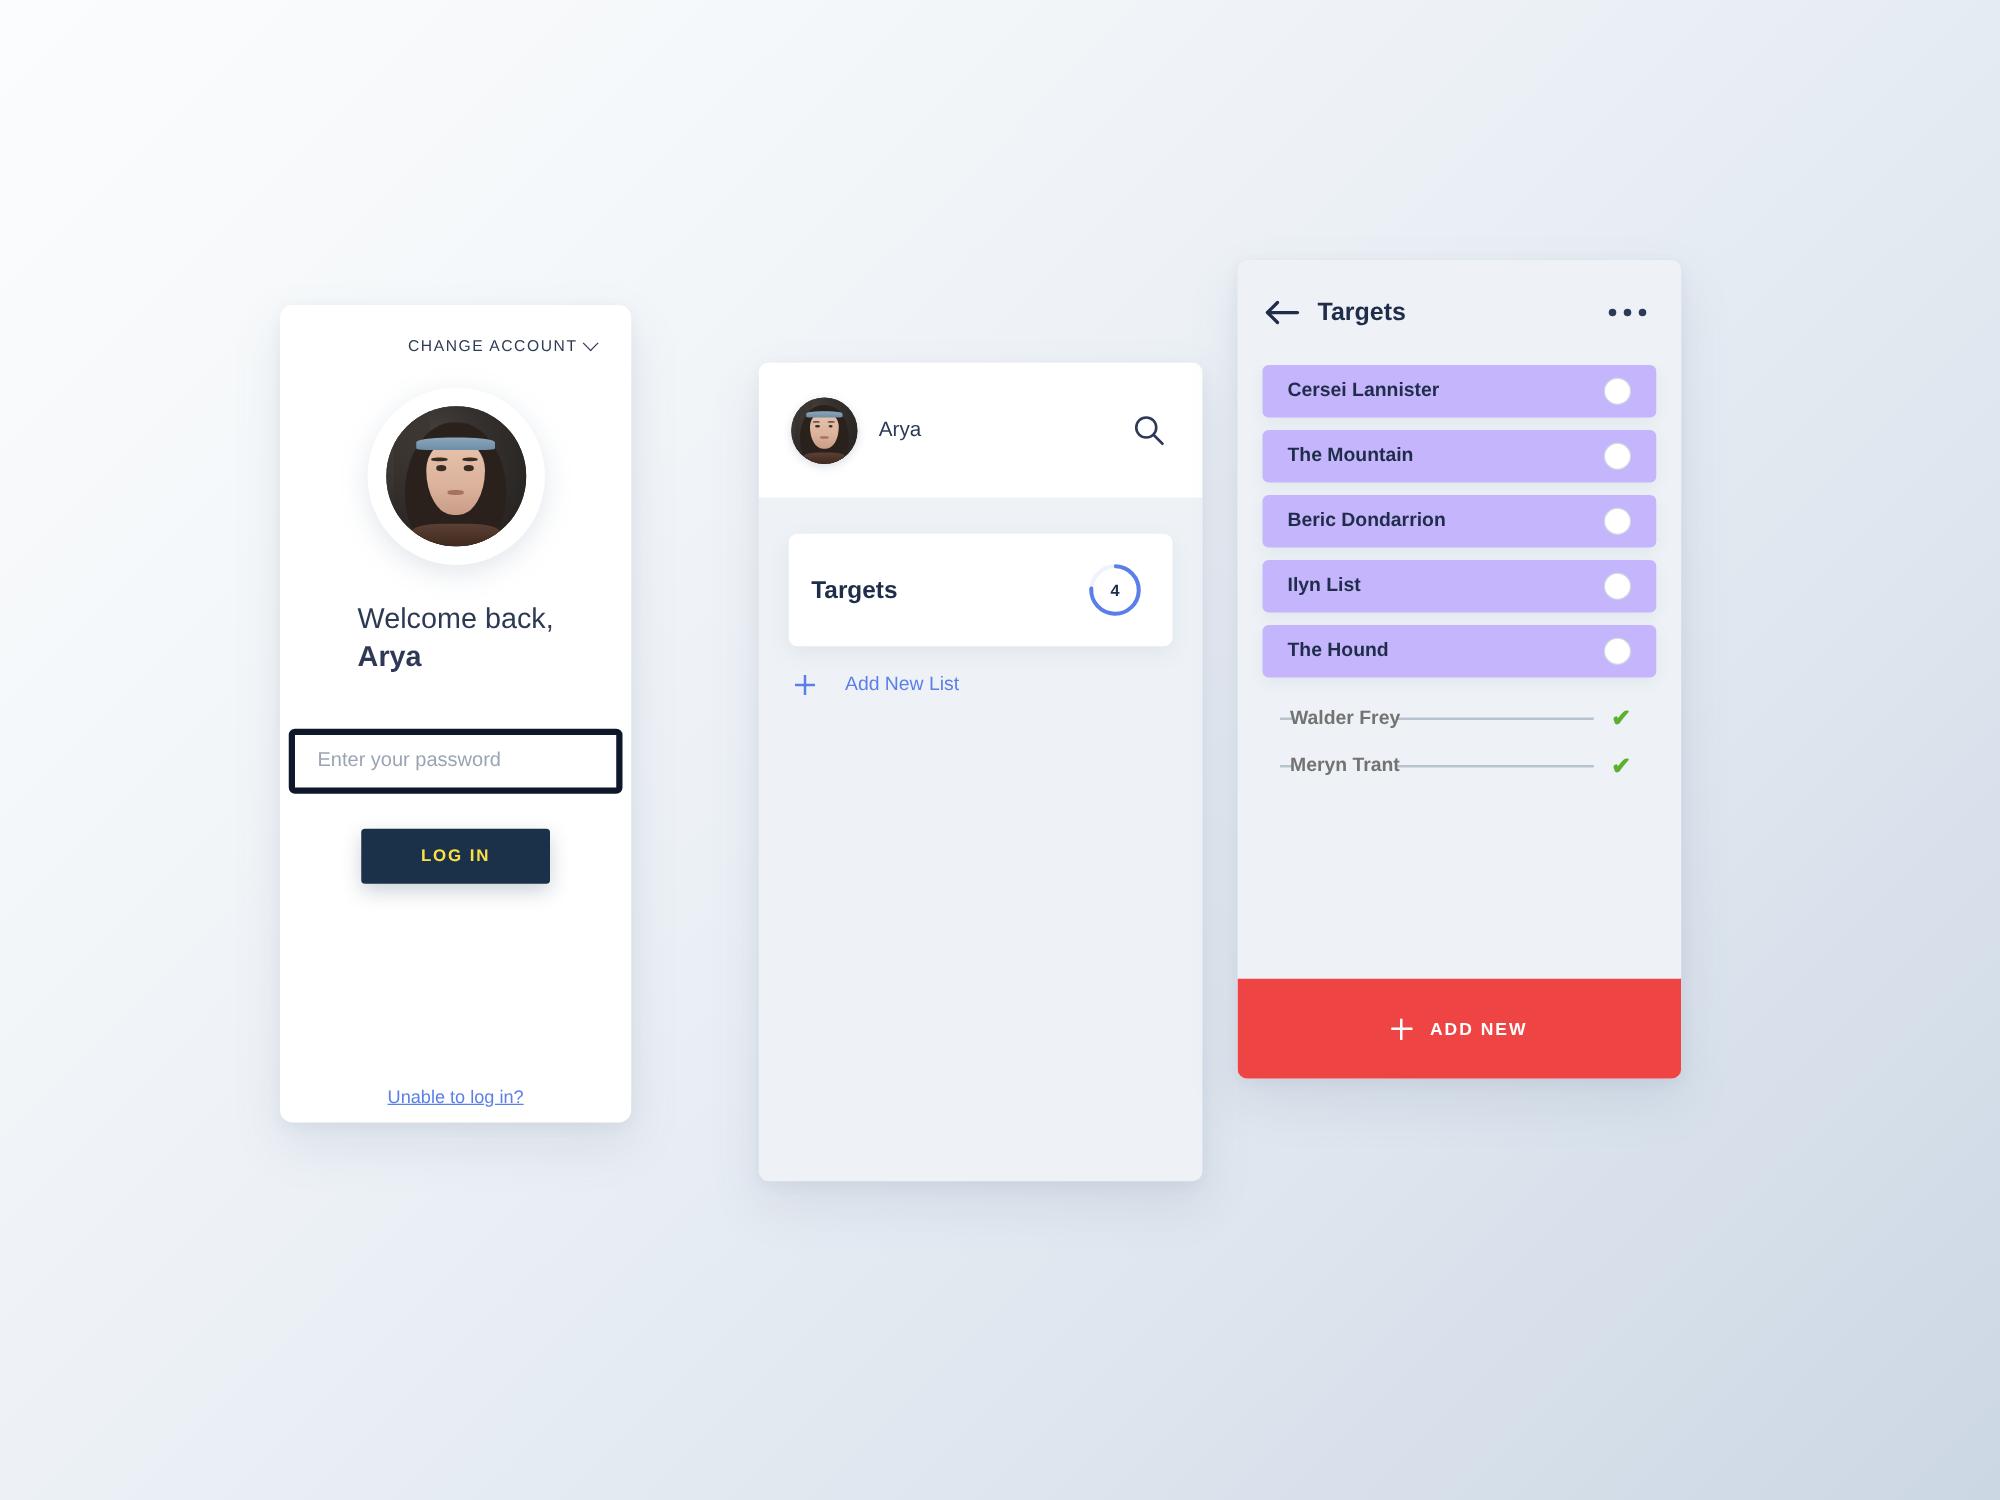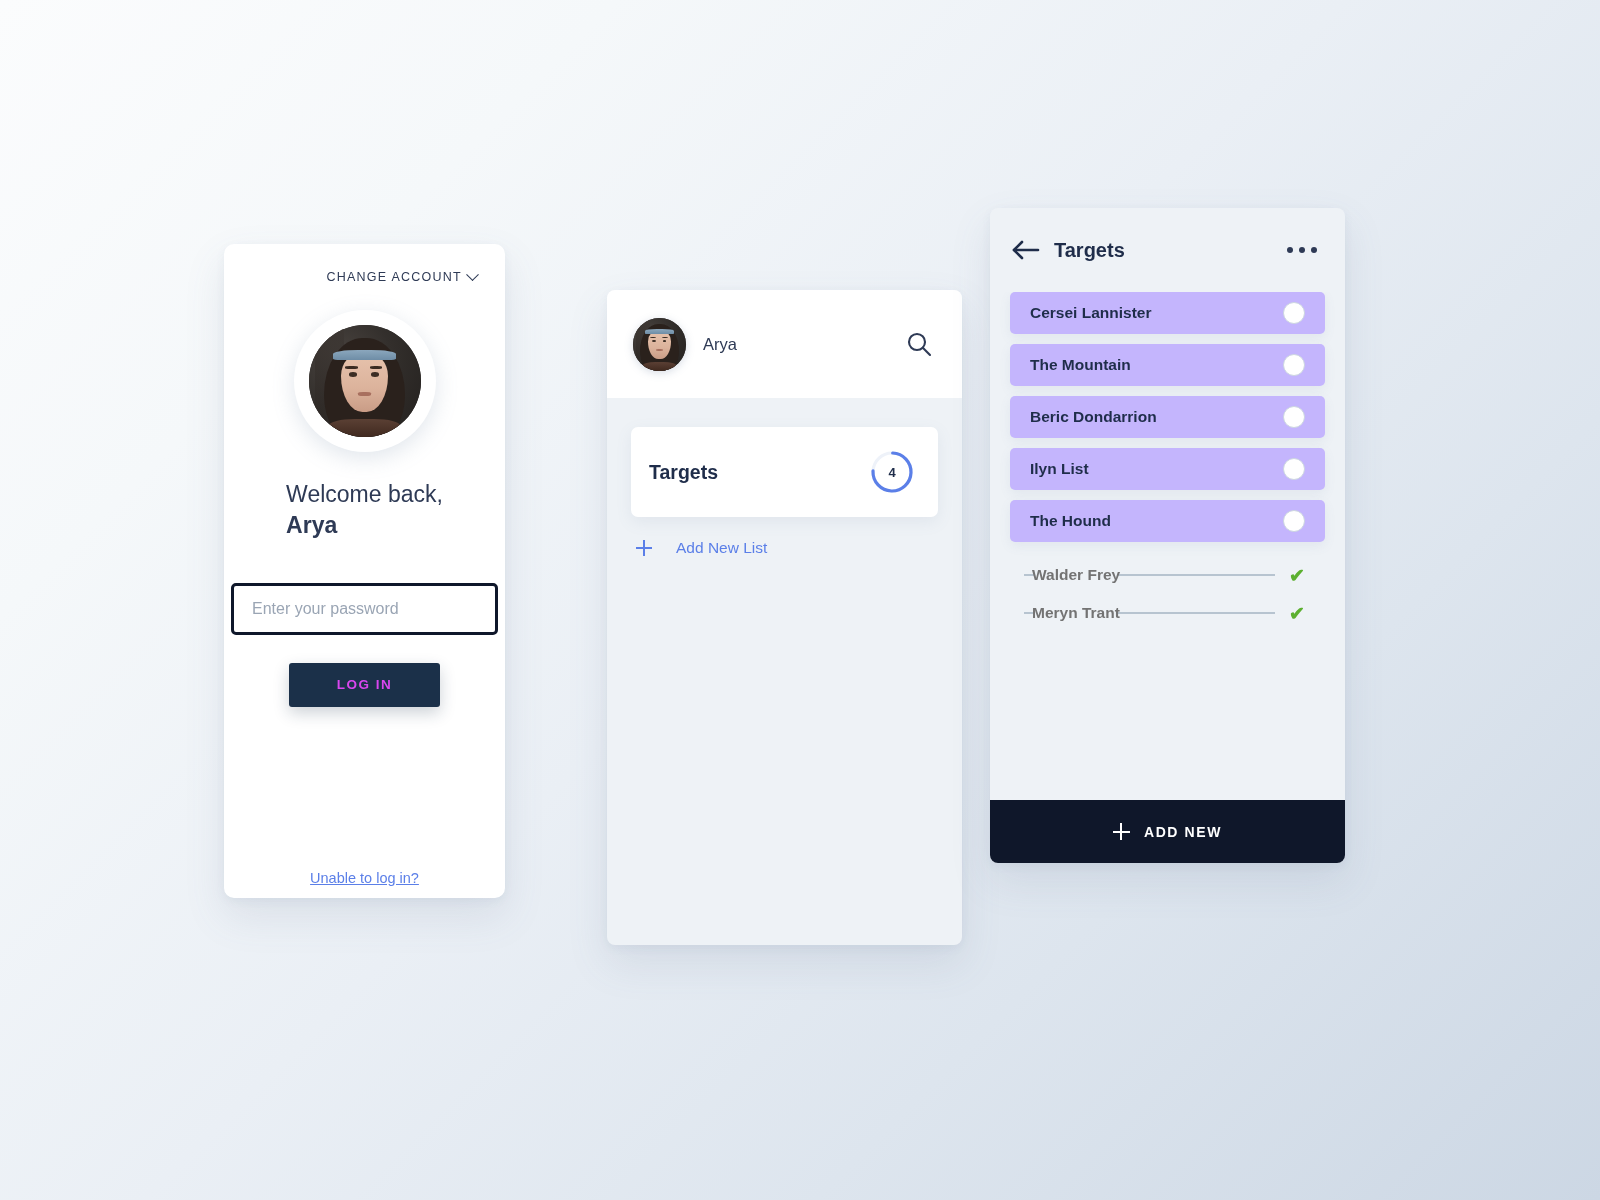--- a/index.html
+++ b/index.html
@@ -79,35 +79,35 @@
     background: linear-gradient(180deg,#5b4034,#40291f); border-radius: 36% 36% 0 0; }
   .welcome {
     margin-top: 28px;
     font-size: 23px; color: #2e3a55; font-weight: 400;
     text-align: left; line-height: 1.28;
   }
   .welcome .name { display:block; font-weight: 700; font-size: 23px; margin-top: 2px; }
   #password-input {
     margin-top: 42px;
     width: 267px; height: 52px;
-    border: 3px solid #0f172a;
+    border: 5px solid #0f172a;
     border-radius: 5px;
     padding: 0 18px;
     font-size: 16px;
     color: #2e3a55;
     font-family: "Liberation Sans", sans-serif;
     background: #fff;
     outline: none;
   }
   #password-input::placeholder { color: #9aa5b4; }
   #login-button {
     margin-top: 28px;
     width: 151px; height: 44px;
     background: #1b3049;
-    color: #d946ef;
+    color: #fde047;
     border: none; border-radius: 3px;
     font-size: 13.5px; font-weight: 700; letter-spacing: 1.5px;
     font-family: "Liberation Sans", sans-serif;
     cursor: pointer;
     box-shadow: 0 6px 16px rgba(27,48,73,0.22);
   }
   #unable-login {
     position: absolute; bottom: 12px;
     font-size: 14.5px; color: #5b7fe8; cursor: pointer; text-decoration: underline;
   }
@@ -202,21 +202,21 @@
   .target-row.done .nm {
     color: #737373; font-weight: 700; position: relative; white-space: nowrap;
   }
   .strike {
     flex: 1; height: 1.6px; background: #b7c4d0;
     margin-left: -2px; margin-right: 14px;
   }
   .strike.pre { flex: none; width: 10px; margin: 0 -2px 0 0; }
   .check-ok { color: #5cb030; font-size: 19px; font-weight: 700; line-height: 1; }
   #add-new-button {
-    height: 63px; background: #0f172a; color: #ffffff;
+    height: 80px; background: #ef4444; color: #ffffff;
     display: flex; align-items: center; justify-content: center; gap: 14px;
     font-size: 14px; font-weight: 700; letter-spacing: 1.6px;
     cursor: pointer; border: none;
     font-family: "Liberation Sans", sans-serif;
   }
   #add-new-button .plus-icon { width: 17px; height: 17px; }
 </style>
 </head>
 <body>
 

